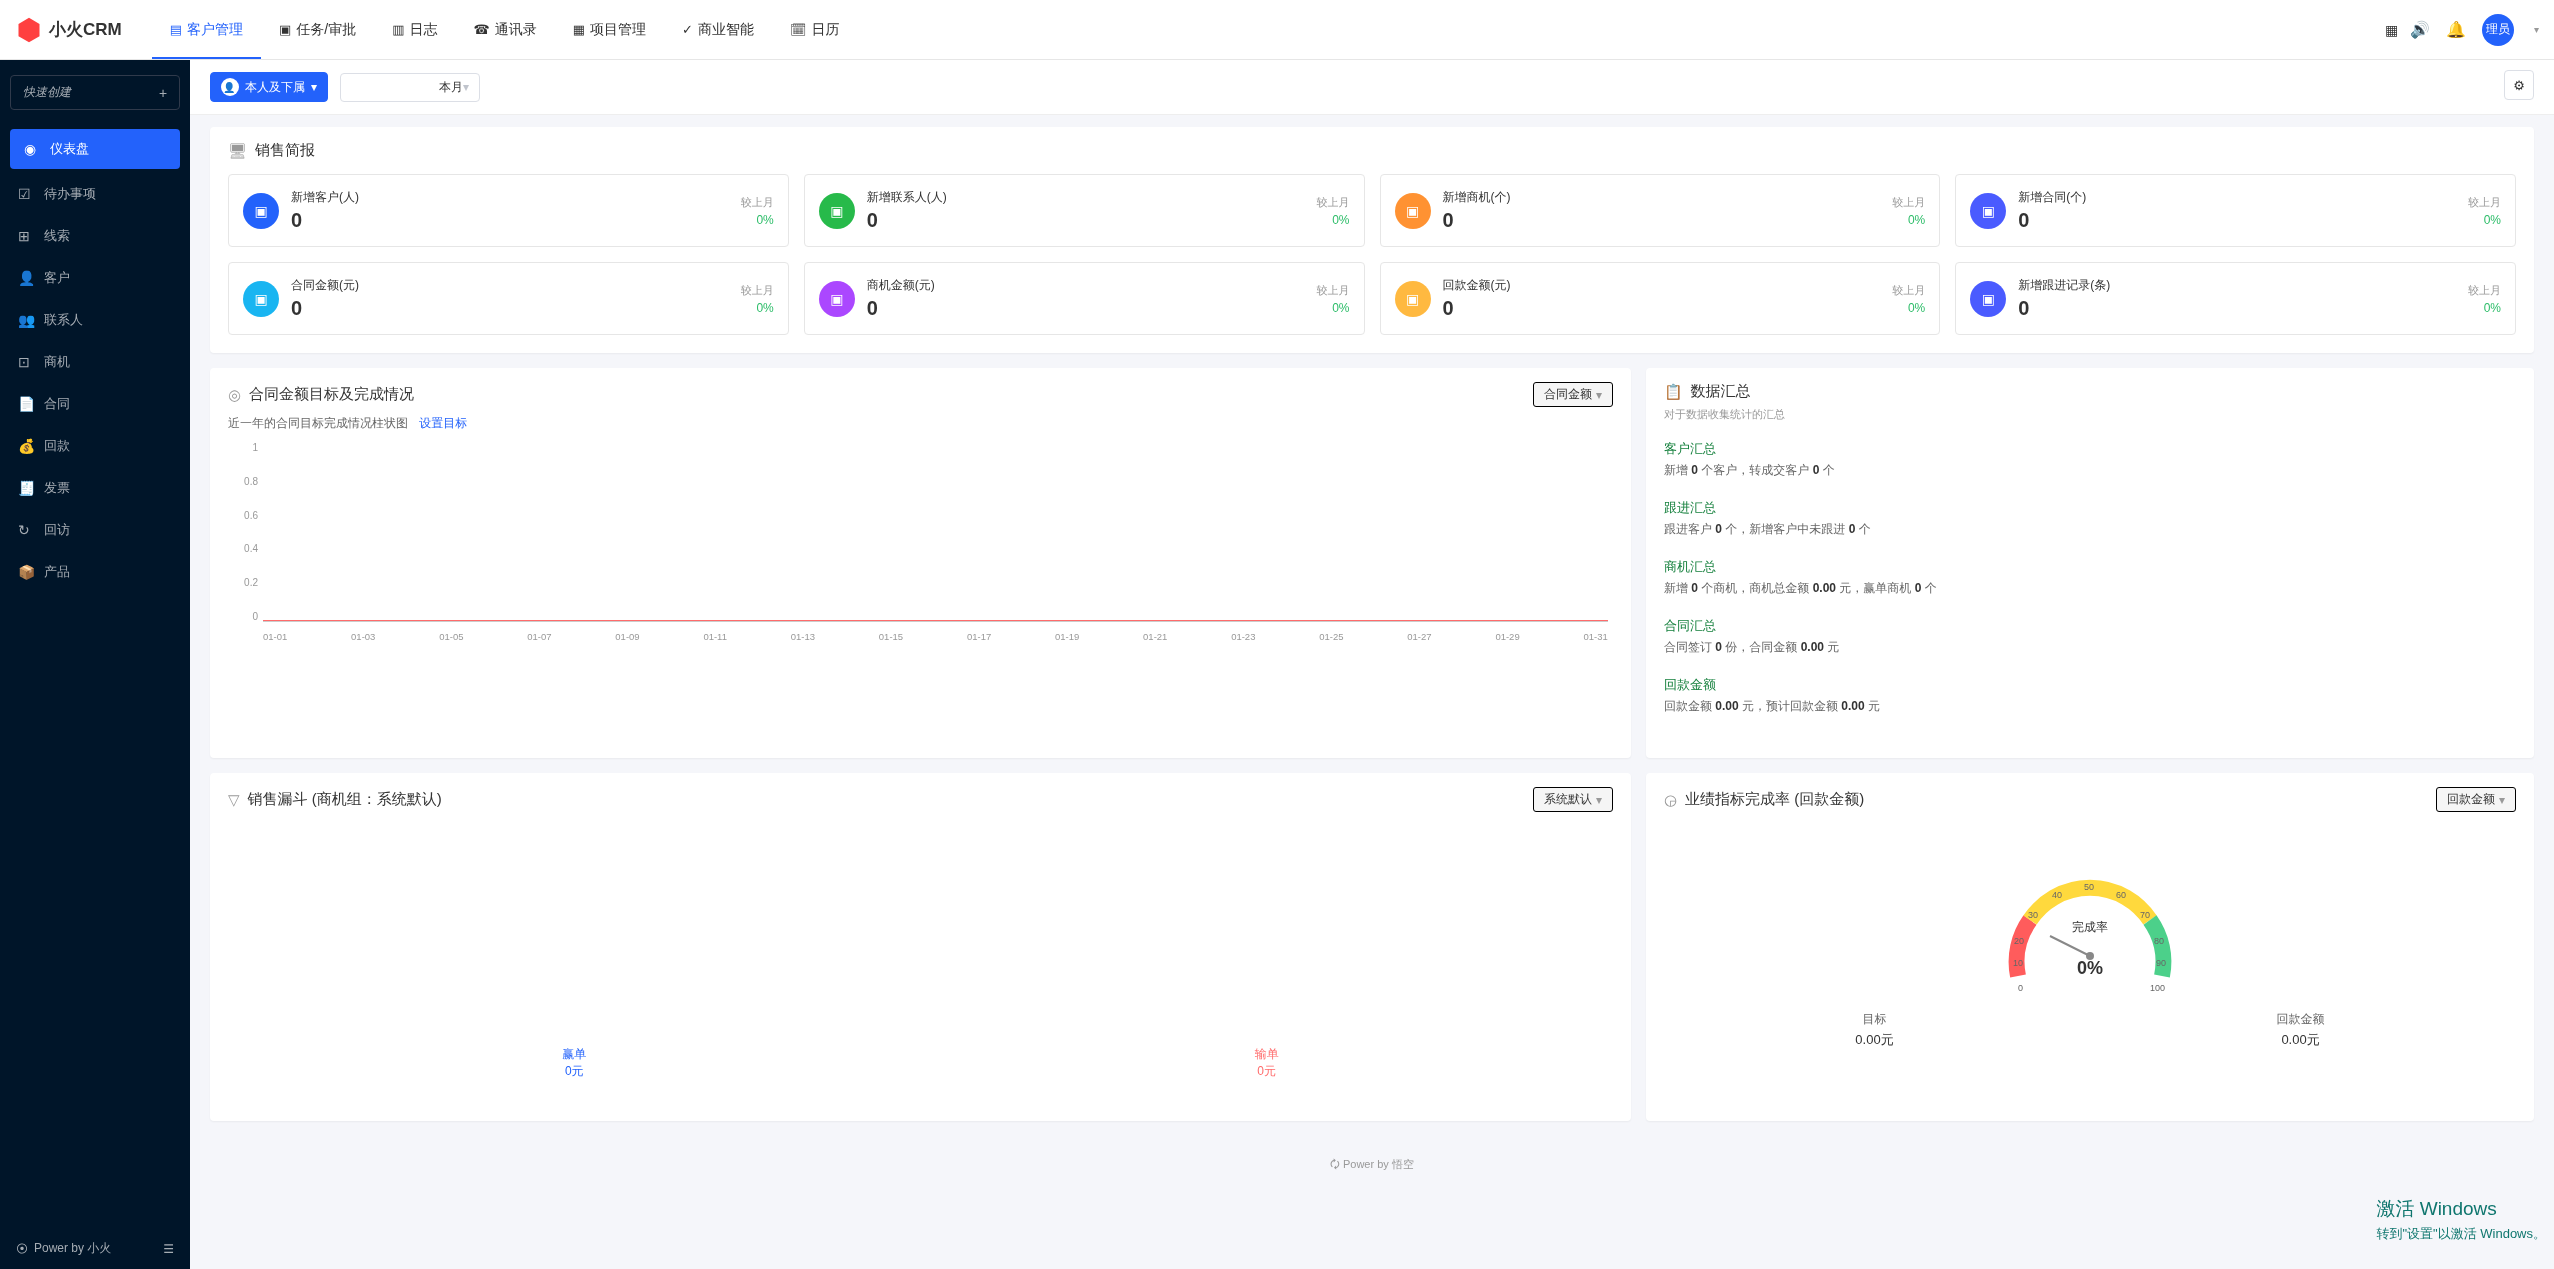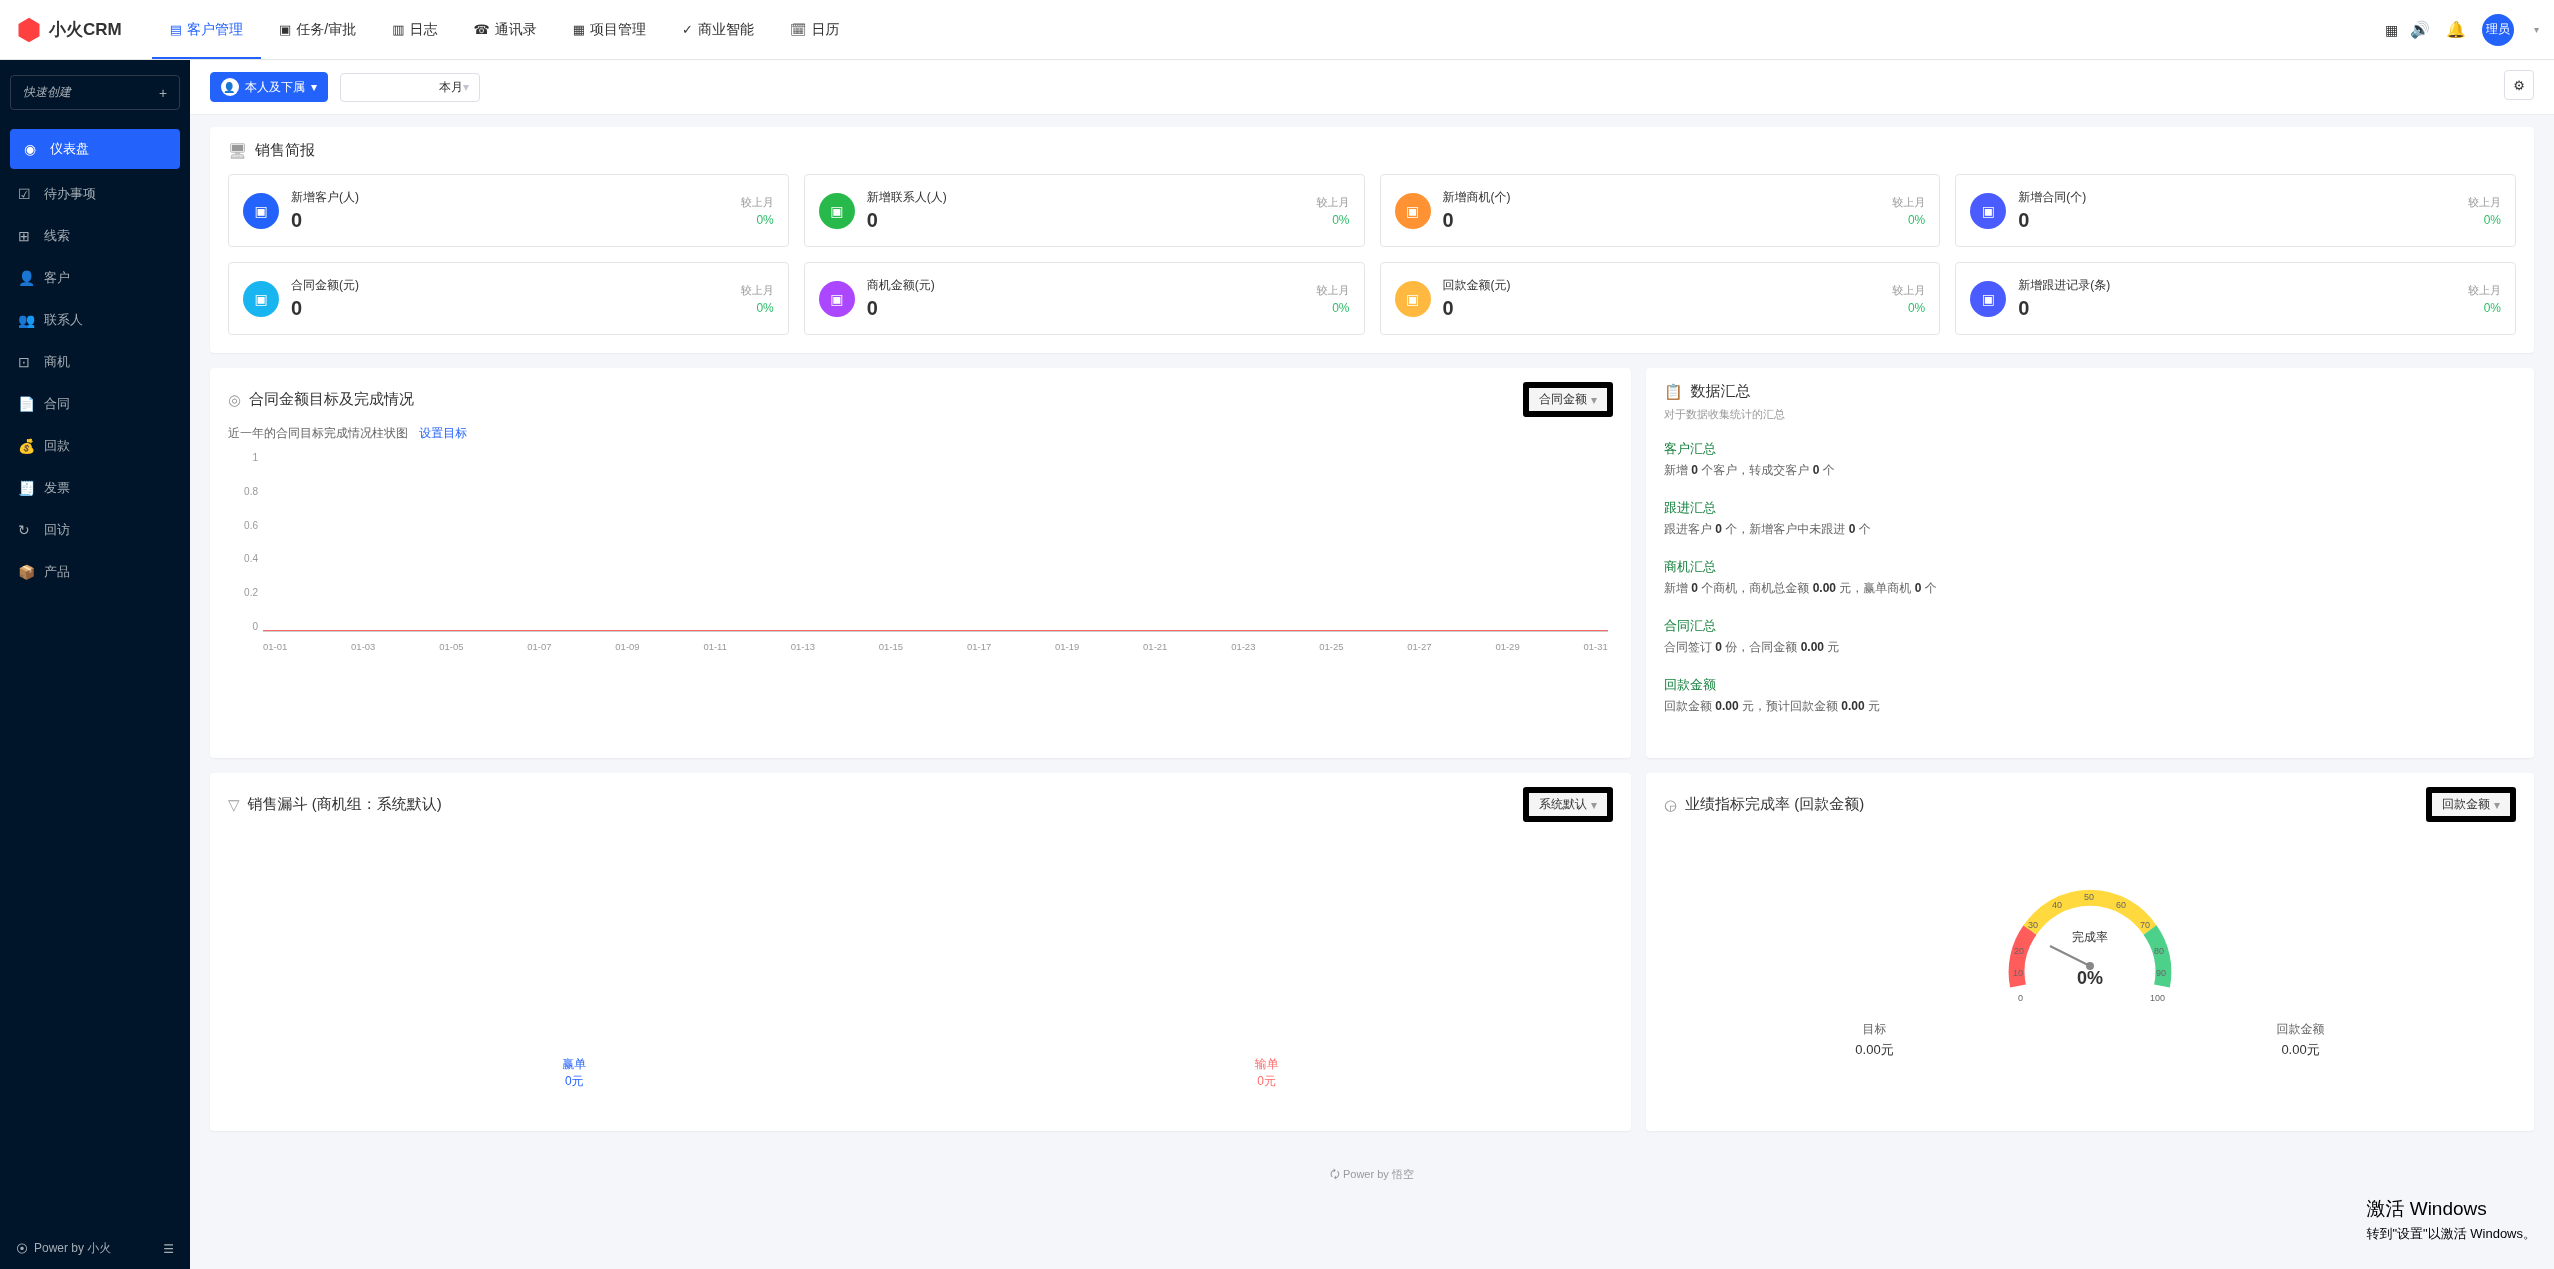--- a/index.html
+++ b/index.html
@@ -61,21 +61,21 @@
 
 
 .row { display: flex; gap: 15px; margin-bottom: 15px; }
 .col-left { flex: 1.6; }
 .col-right { flex: 1; }
 .card.full { height: 100%; }
 
 
 .chart-subtitle { color: #666; font-size: 12px; padding: 0 18px; margin-top: -6px; margin-bottom: 8px; }
 .chart-subtitle a { color: #2362fb; margin-left: 8px; cursor: pointer; }
-.select-small { display: inline-flex; align-items: center; border: 6px solid #000000; background: #f5f5f5; border-radius: 3px; padding: 3px 10px; font-size: 12px; cursor: pointer; }
+.select-small { display: inline-flex; align-items: center; border: 1px solid #000000; background: #f5f5f5; border-radius: 3px; padding: 3px 10px; font-size: 12px; cursor: pointer; }
 .chart-legend { display: flex; justify-content: flex-end; align-items: center; gap: 14px; padding: 6px 18px; font-size: 11px; color: #666; }
 .legend-item { display: flex; align-items: center; gap: 4px; }
 .legend-dot { width: 10px; height: 10px; border-radius: 50%; border: 2px solid #ff6b6b; background: #fff; }
 .legend-sq { width: 14px; height: 10px; background: #4a90e2; border-radius: 2px; }
 .chart-area { height: 200px; position: relative; margin: 10px 18px 6px; }
 .y-axis { position: absolute; left: 0; top: 0; bottom: 20px; width: 30px; display: flex; flex-direction: column; justify-content: space-between; font-size: 10px; color: #999; text-align: right; }
 .plot { position: absolute; left: 35px; right: 5px; top: 0; bottom: 20px; }
 .plot-baseline { position: absolute; bottom: 0; left: 0; right: 0; height: 1px; background: #ccc; }
 .plot-redline { position: absolute; bottom: 1px; left: 0; right: 0; height: 1px; background: #ff6b6b; }
 .x-axis { position: absolute; left: 35px; right: 5px; bottom: 0; display: flex; justify-content: space-between; font-size: 9.5px; color: #999; }
@@ -100,21 +100,21 @@
 .gauge-center-label { font-size: 12px; fill: #333; }
 .gauge-center-value { font-size: 18px; font-weight: bold; fill: #333; }
 .gauge-tick { font-size: 9px; fill: #666; }
 .gauge-footer { display: flex; justify-content: space-around; margin-top: 15px; font-size: 12px; color: #666; }
 .gauge-footer-val { font-size: 13px; color: #333; margin-top: 3px; }
 
 
 .page-footer { text-align: center; padding: 8px; font-size: 11px; color: #999; }
 
 
-.watermark { position: fixed; right: 18px; bottom: 26px; color: #000000; font-size: 13px; pointer-events: none; line-height: 1.5; }
+.watermark { position: fixed; right: 8px; bottom: 26px; color: #0f766e; font-size: 13px; pointer-events: none; line-height: 1.5; }
 .watermark .line1 { font-size: 19px; }
 </style>
 </head>
 <body>
 
 <div class="app">
 
   <div class="header">
     <div class="logo">
       <svg class="logo-icon" viewBox="0 0 32 32">

